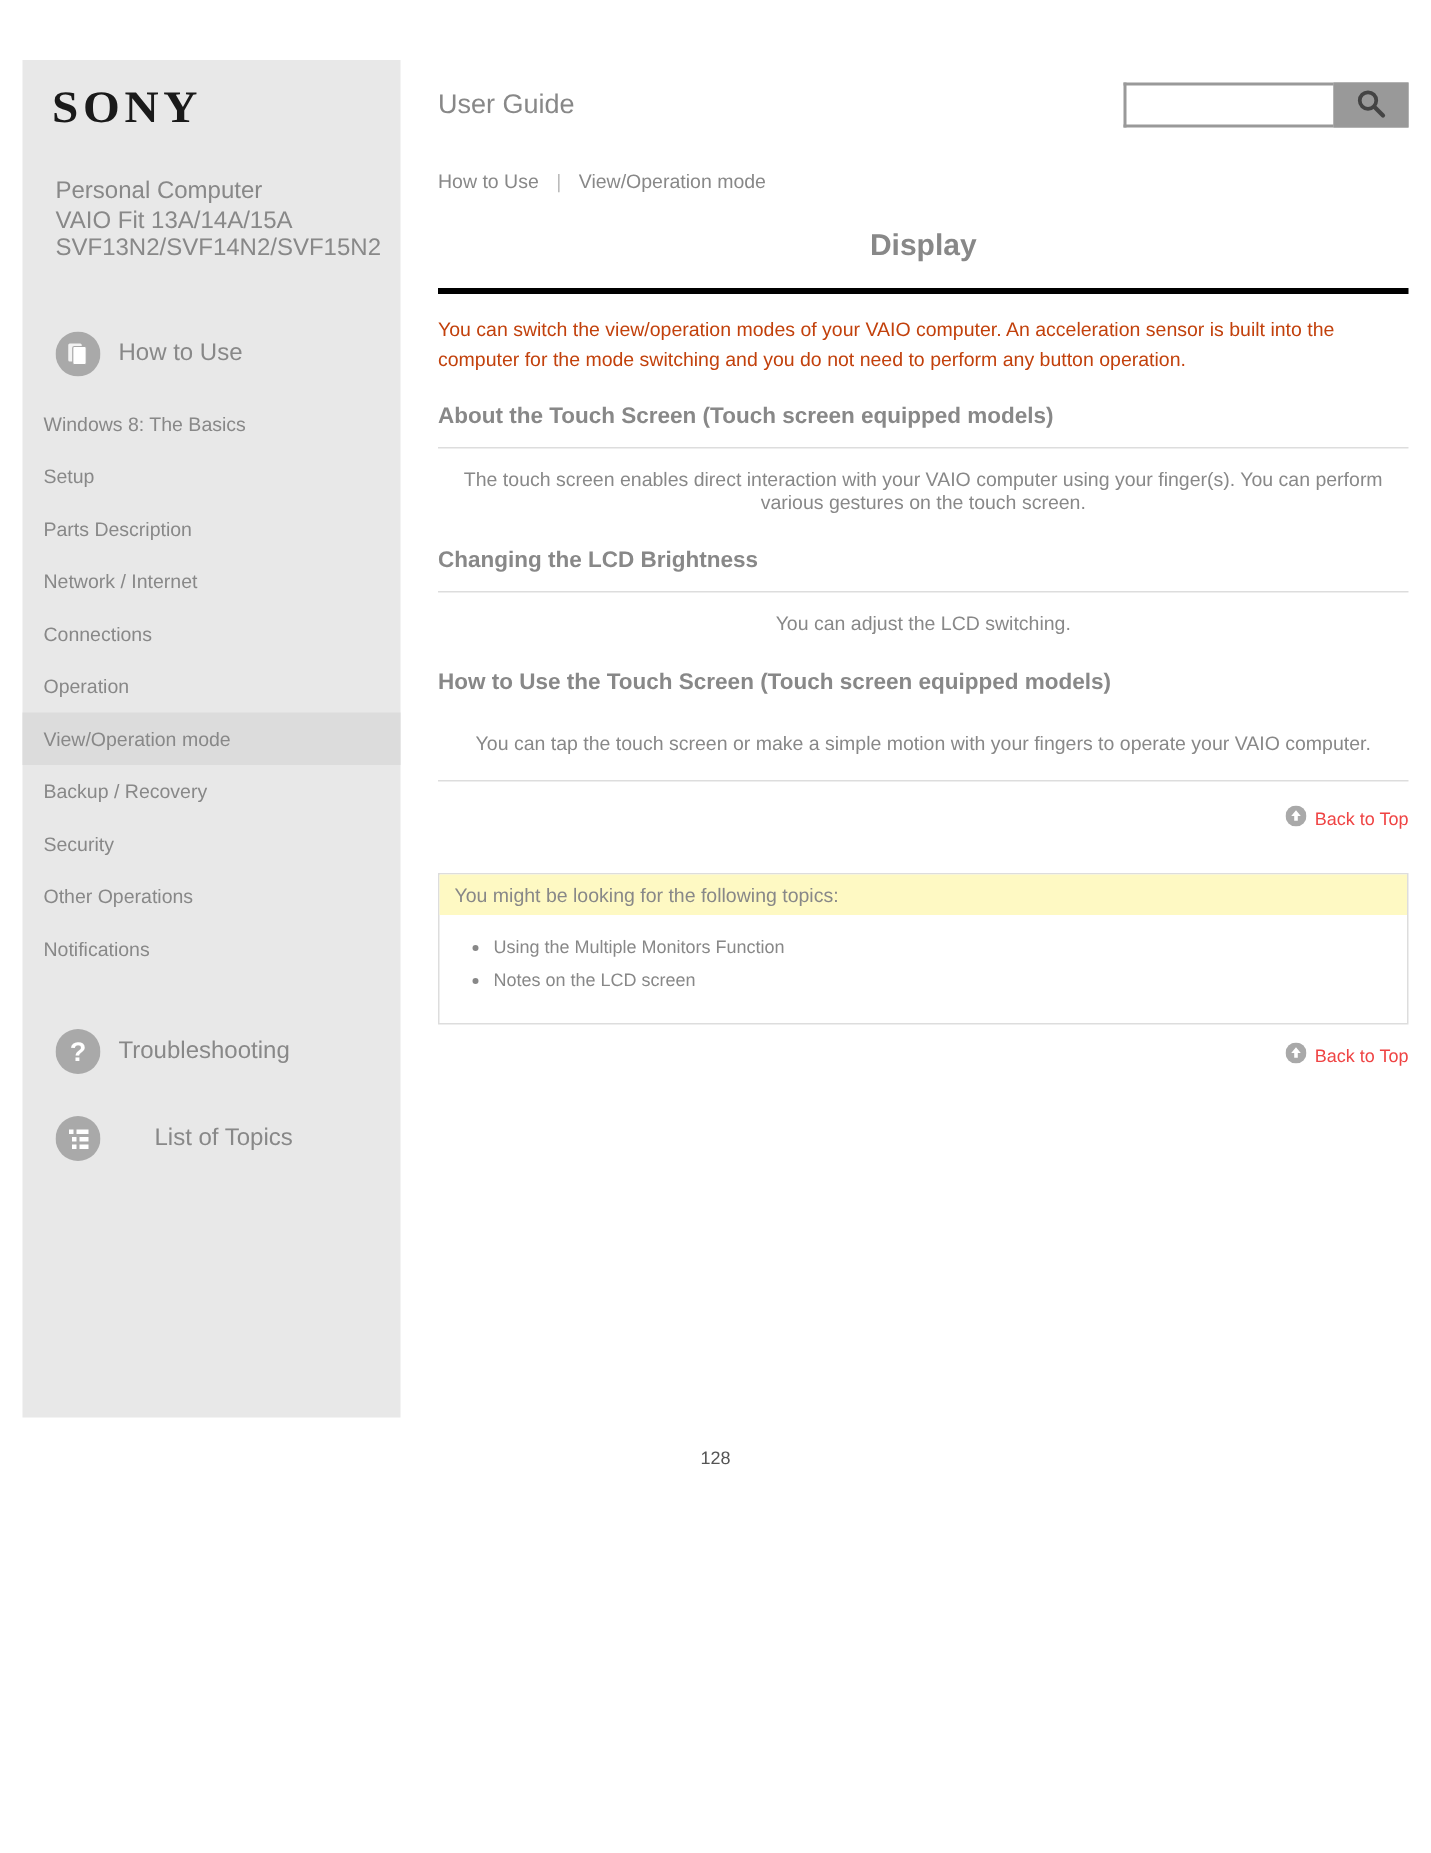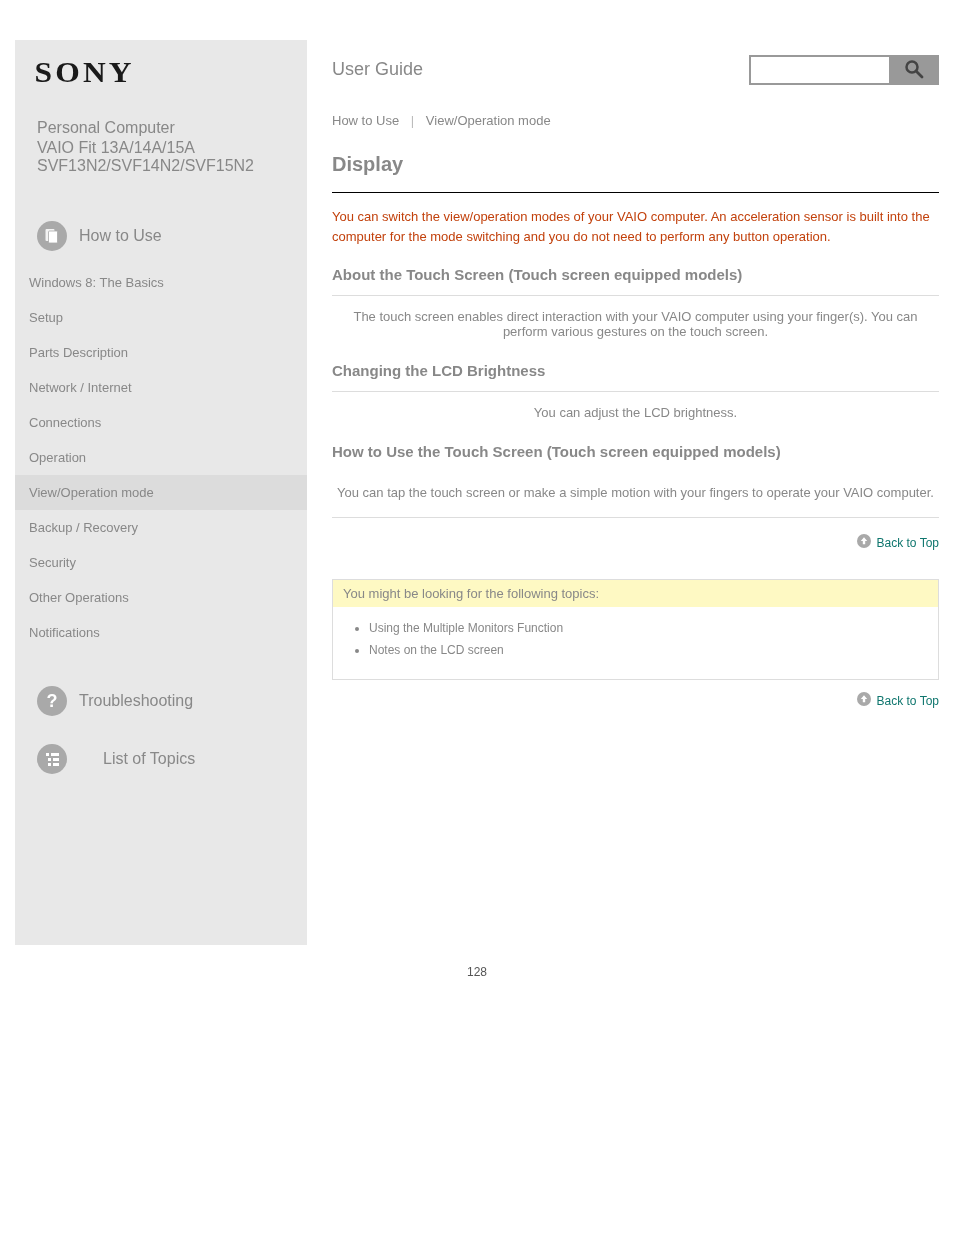--- a/index.html
+++ b/index.html
@@ -10,21 +10,21 @@
     background: #fff;
     width: 954px;
     margin: 0 auto;
   }
   .page {
     display: flex;
     padding: 40px 15px 0 15px;
     min-height: 945px;
   }
   .sidebar {
-    width: 292px;
+    width: 252px;
     background: #e8e8e8;
     flex-shrink: 0;
     position: relative;
   }
   .logo {
     padding: 15px 0 0 22px;
   }
   .logo-text {
     font-family: "Times New Roman", serif;
     font-weight: 900;
@@ -133,21 +133,22 @@
   }
   .breadcrumb .sep {
     color: #bbb;
     padding: 0 8px;
   }
   .page-title {
     margin-top: 25px;
     font-size: 20px;
     color: #888;
     padding-bottom: 16px;
-    border-bottom: 1px solid #000000;
+    border-bottom: 4px solid #000000;
+    text-align: center;
   }
   .intro {
     margin-top: 14px;
     font-size: 13px;
     color: #c2410c;
     line-height: 1.5;
   }
   .subtitle {
     margin-top: 20px;
     font-size: 15px;
@@ -169,21 +170,21 @@
     padding: 3px 0;
   }
   .hr {
     border: none;
     border-top: 1px solid #ddd;
     margin: 4px 0;
   }
   .back-to-top {
     text-align: right;
     font-size: 12px;
-    color: #0f766e;
+    color: #ef4444;
     padding-top: 12px;
     padding-bottom: 8px;
   }
   .back-to-top .btt-inner {
     display: inline-flex;
     align-items: center;
     gap: 6px;
     cursor: pointer;
   }
   .related {
@@ -310,21 +311,21 @@
 
     <p class="intro">You can switch the view/operation modes of your VAIO computer. An acceleration sensor is built into the computer for the mode switching and you do not need to perform any button operation.</p>
 
     <h2 class="subtitle">About the Touch Screen (Touch screen equipped models)</h2>
     <div class="list">
       <div class="list-item">The touch screen enables direct interaction with your VAIO computer using your finger(s). You can perform various gestures on the touch screen.</div>
     </div>
 
     <h2 class="subtitle">Changing the LCD Brightness</h2>
     <div class="list">
-      <div class="list-item">You can adjust the LCD brightness.</div>
+      <div class="list-item">You can adjust the LCD switching.</div>
     </div>
 
     <h2 class="subtitle noborder">How to Use the Touch Screen (Touch screen equipped models)</h2>
     <div class="list">
       <div class="list-item">You can tap the touch screen or make a simple motion with your fingers to operate your VAIO computer.</div>
     </div>
 
     <hr class="hr">
 
     <div class="back-to-top">

